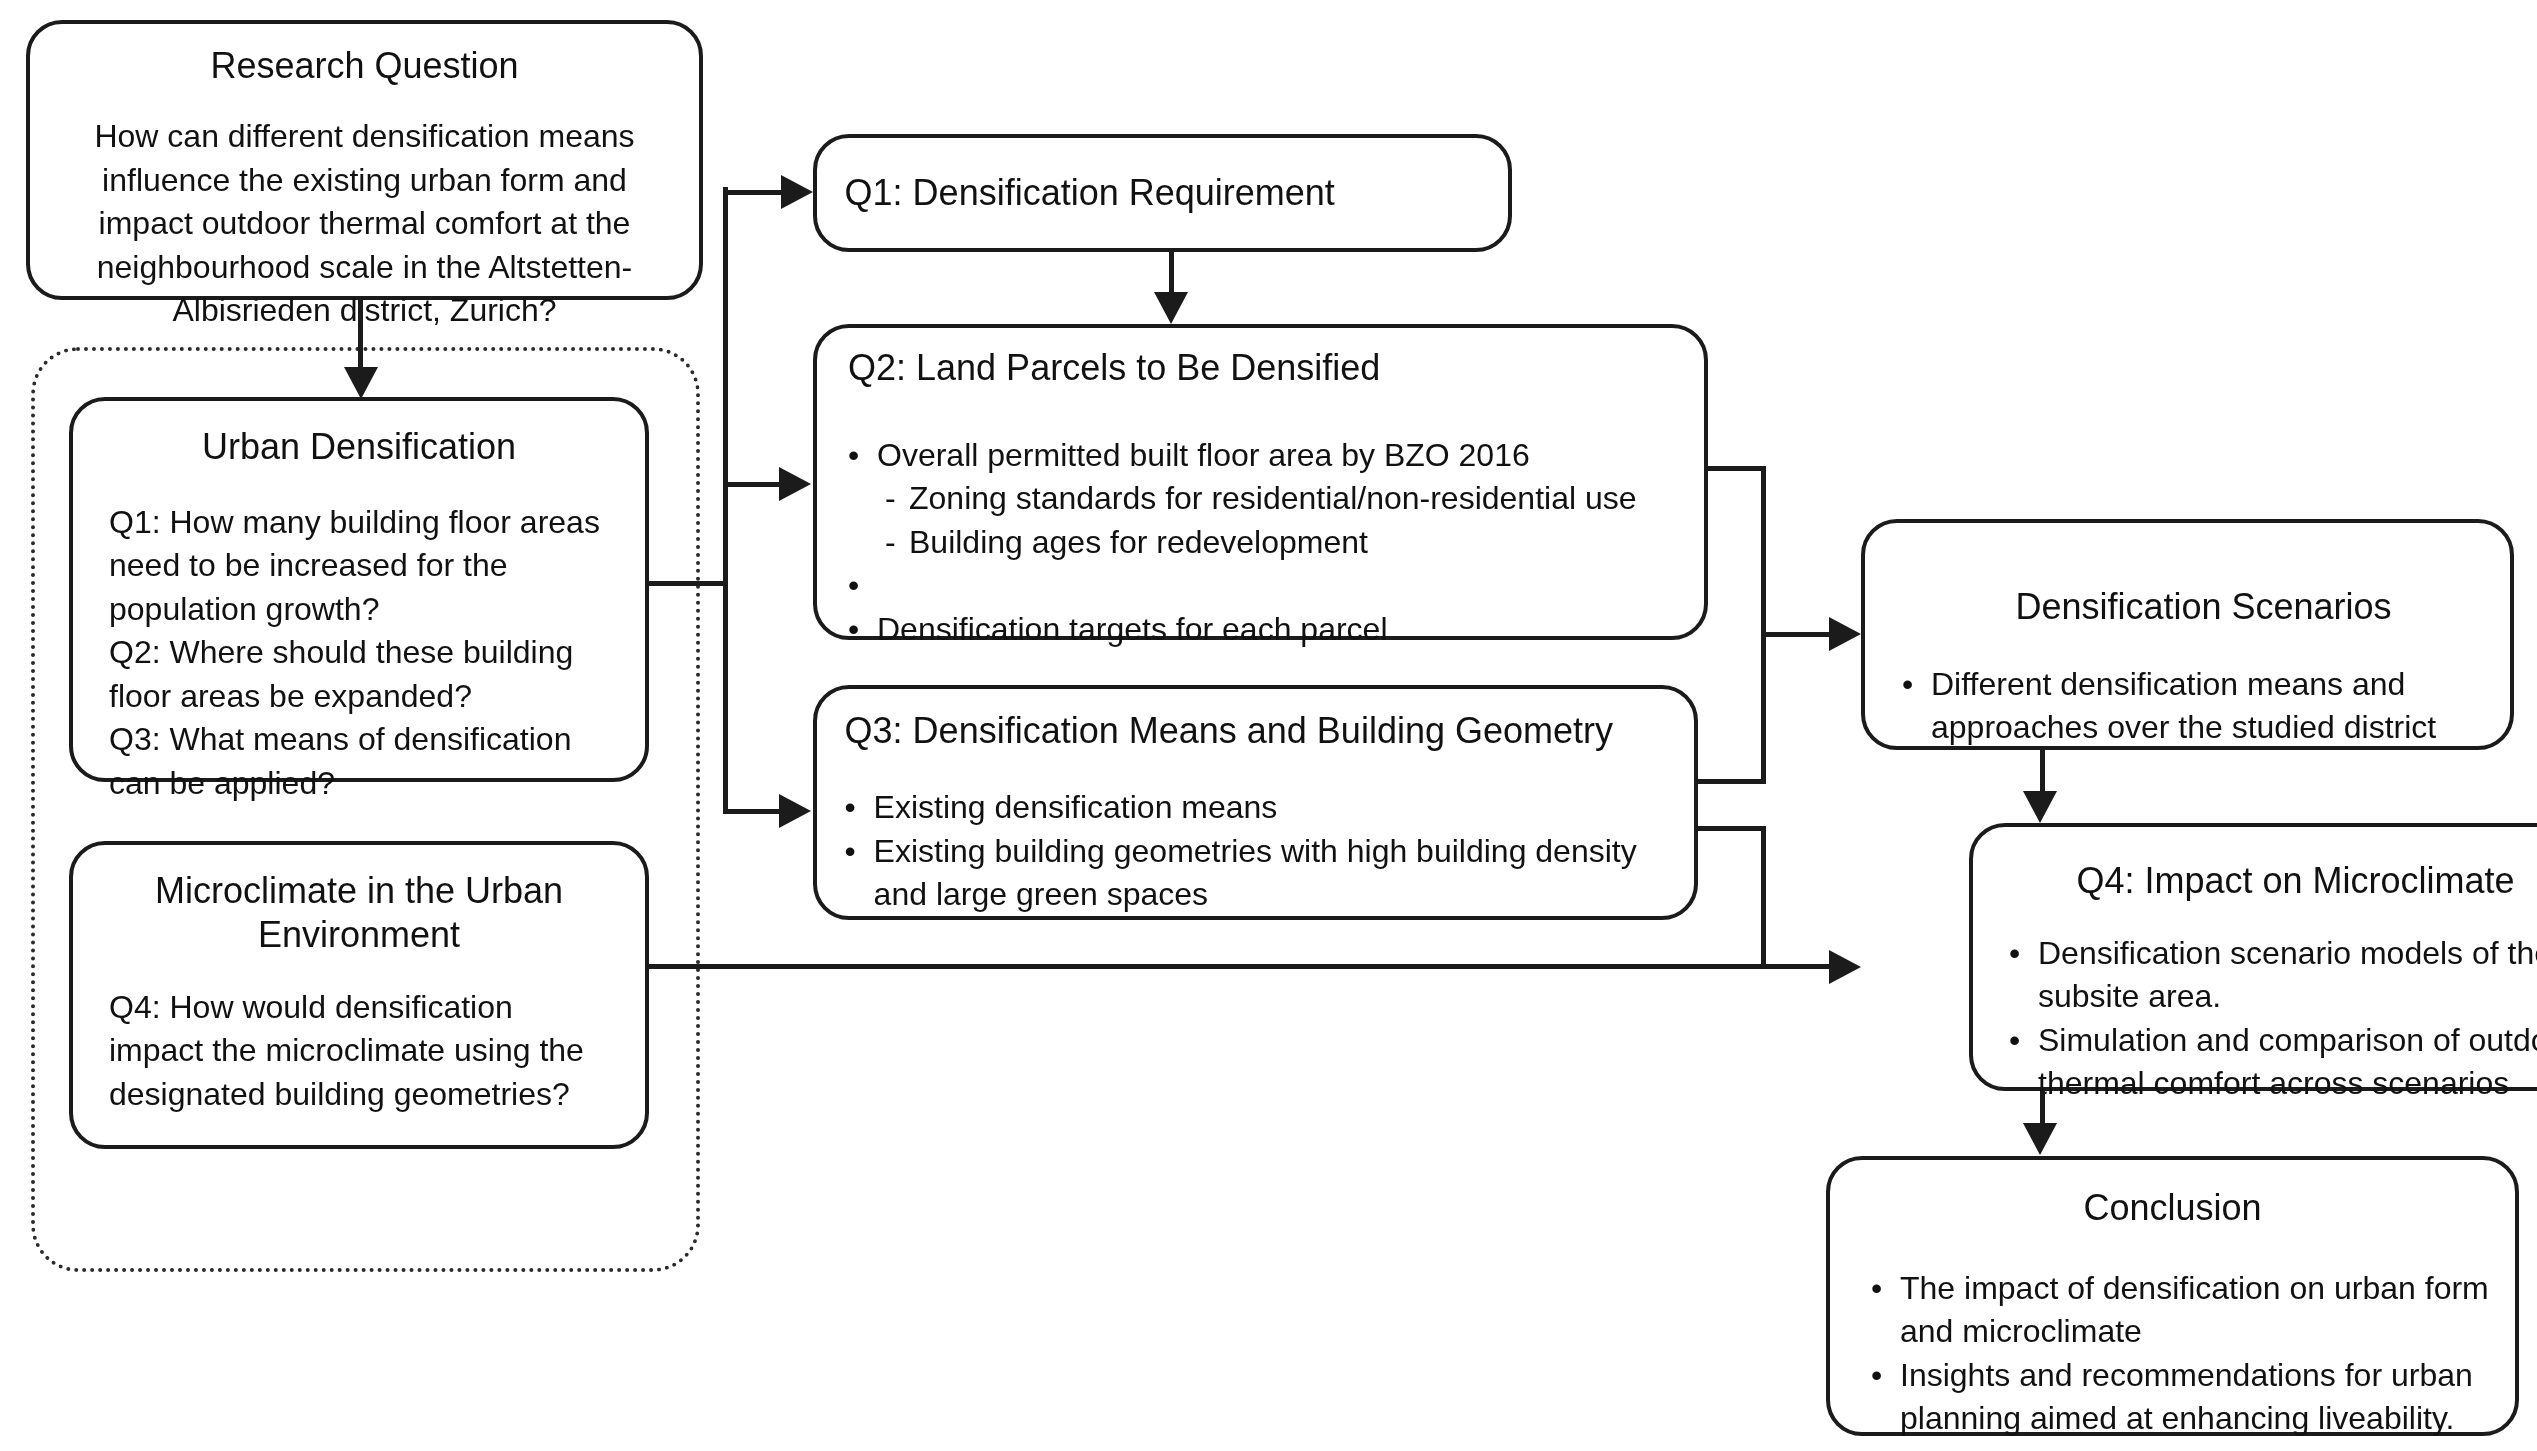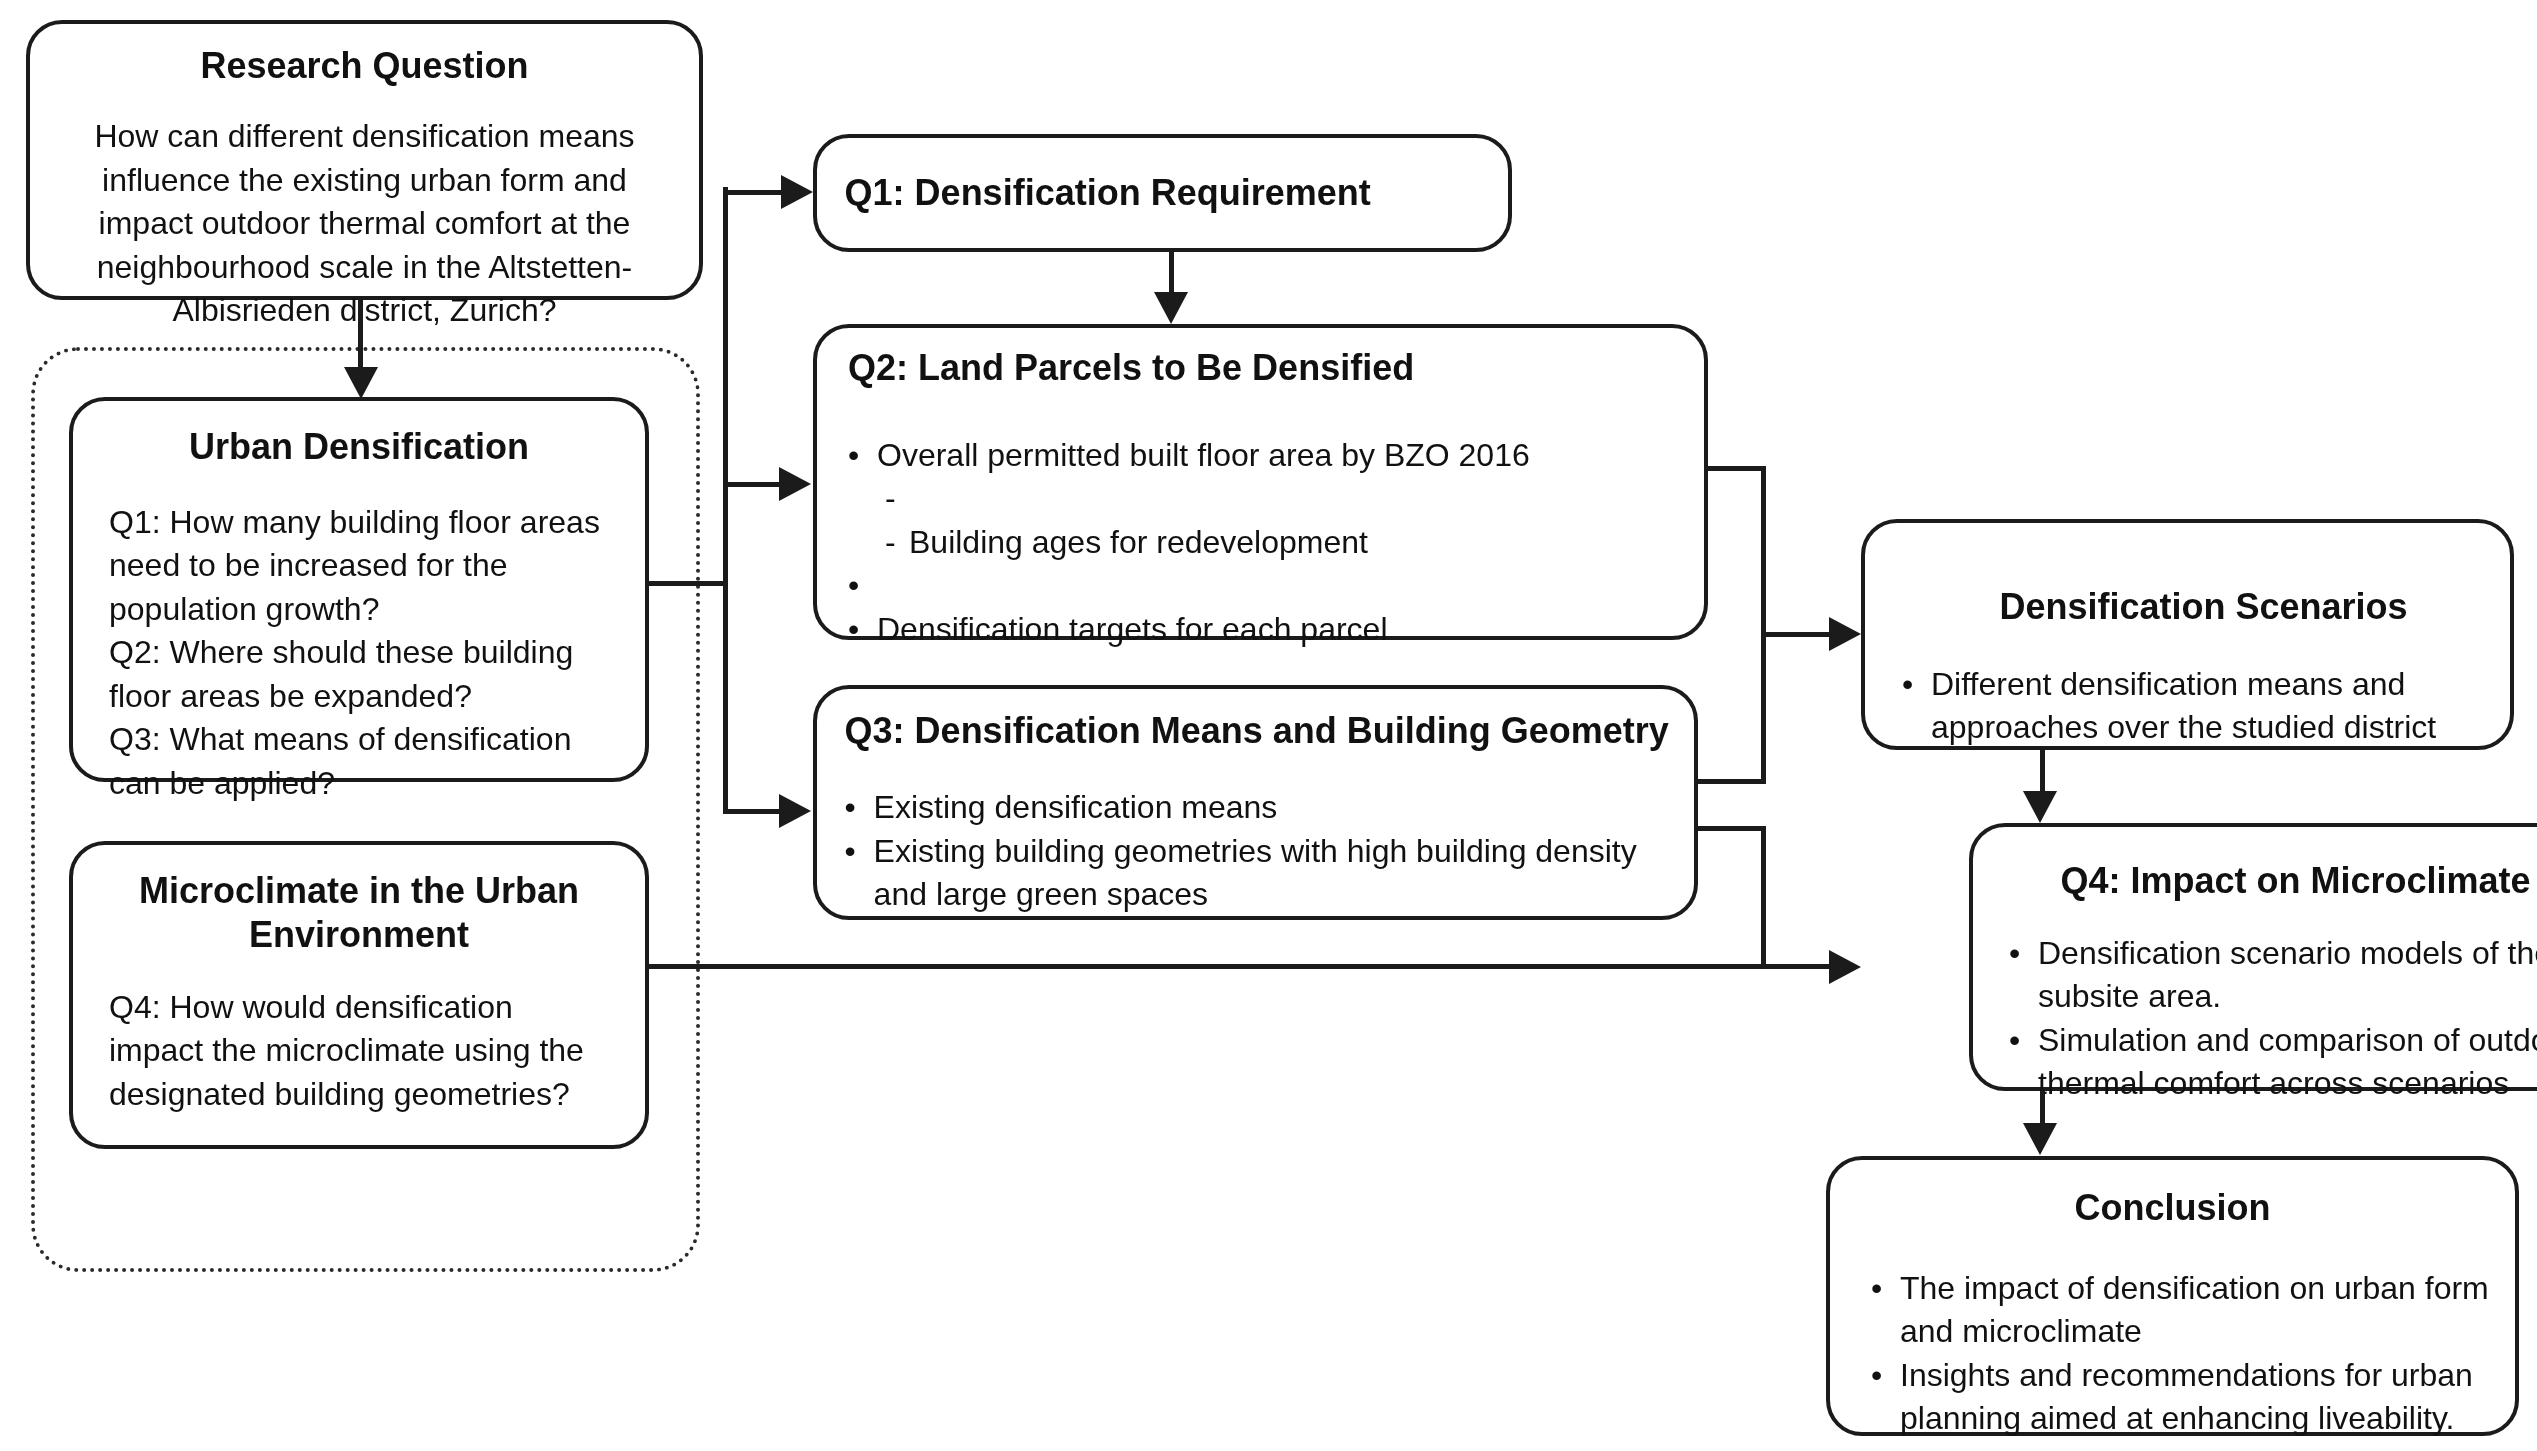--- a/index.html
+++ b/index.html
@@ -11,21 +11,21 @@
     color:#111;
   }
   .box{
     position:absolute; box-sizing:border-box;
     background:#fff; border:4.9px solid var(--ink); border-radius:36px;
   }
   .group{
     position:absolute; box-sizing:border-box;
     border:4px dotted #2b2b2b; border-radius:47px; background:transparent;
   }
-  .title{ font-weight:bold; font-size:36px; line-height:1.22; }
+  .title{ font-weight:normal; font-size:36px; line-height:1.22; }
   .center{ text-align:center; }
   .body{ font-size:32px; line-height:1.36; }
   .prewrap{ white-space:pre-wrap; }
   .bullets{ font-size:32px; line-height:1.36; }
   .bullet{ display:flex; align-items:flex-start; }
   .bullet .marker{ flex:0 0 29px; }
   .bullet.sub{ padding-left:37px; }
   .bullet.sub .marker{ flex:0 0 24px; }
   .hline,.vline{ position:absolute; background:var(--ink); }
   .arr-r{ position:absolute; width:0; height:0;
@@ -65,20 +65,21 @@
 
   <div class="box" style="left:813px; top:324px; width:895px; height:316px; padding:18px 21px 0 31px;">
     <div class="title">Q2: Land Parcels to Be Densified</div>
     <div class="bullets" style="margin-top:44px;">
       <div class="bullet">
         <span class="marker">•</span>
         <span class="btxt">Overall permitted built floor area by BZO 2016</span>
       </div>
       <div class="bullet sub">
         <span class="marker">-</span>
+        <span class="btxt">Zoning standards for residential/non-residential use</span>
       </div>
       <div class="bullet sub">
         <span class="marker">-</span>
         <span class="btxt">Building ages for redevelopment</span>
       </div>
       <div class="bullet">
         <span class="marker">•</span>
       </div>
       <div class="bullet">
         <span class="marker">•</span>

